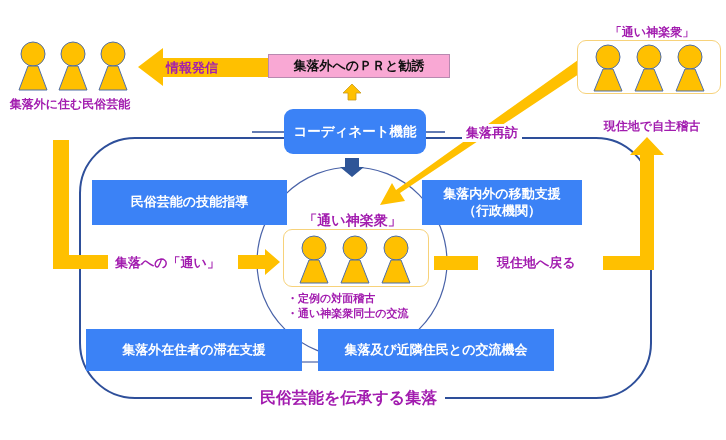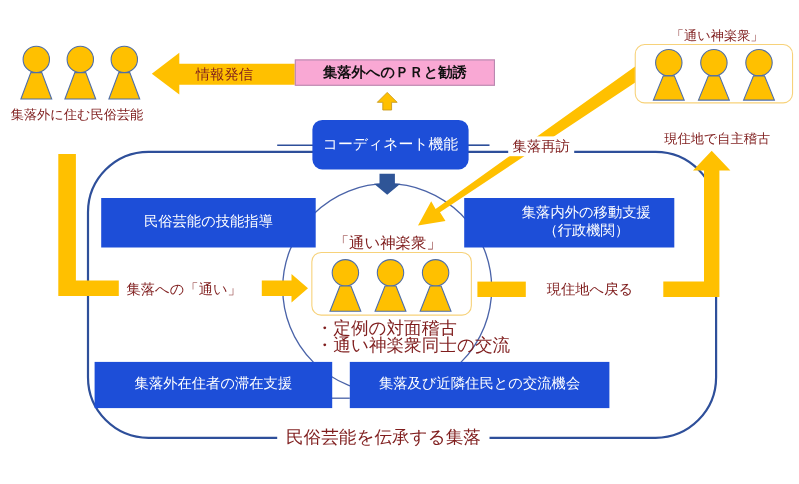--- a/index.html
+++ b/index.html
@@ -1,21 +1,21 @@
 <!DOCTYPE html>
 <html><head>
 <meta charset="utf-8">
 <style>
   html, body { margin:0; padding:0; background:#ffffff; }
   body { width:726px; height:440px; position:relative; overflow:hidden;
          font-family:"DejaVu Sans","Liberation Sans",sans-serif; }
   .abs { position:absolute; }
   svg.layer { position:absolute; left:0; top:0; }
-  .txt { position:absolute; font-weight:normal; color:#7f1d1d; white-space:nowrap; text-align:center; }
-  .box { position:absolute; background:#1d4ed8; color:#fff; font-weight:normal;
+  .txt { position:absolute; font-weight:bold; color:#a21caf; white-space:nowrap; text-align:center; }
+  .box { position:absolute; background:#3b82f6; color:#fff; font-weight:bold;
          display:flex; align-items:center; justify-content:center; text-align:center;
          line-height:1.25; font-size:13px; }
   .ybox { position:absolute; background:#f9a8d4; border:1px solid #b889b0; color:#111;
           font-weight:bold; display:flex; align-items:center; justify-content:center; font-size:13px; }
   .whitebg { background:#fff; padding:0 4px; }
 </style>
 </head>
 <body>
 
 <svg class="layer" width="726" height="440" viewBox="0 0 726 440">
@@ -57,21 +57,21 @@
     <g>
         <circle cx="99" cy="14" r="12" fill="#ffc000" stroke="#4f6ea8" stroke-width="1"></circle>
         <polygon points="94,26 104,26 113,50 85,50" fill="#ffc000" stroke="#4f6ea8" stroke-width="1"></polygon>
       </g>
   </svg>
 </div>
 <div class="txt" style="left:0px; top:96px; width:140px; font-size:12px; line-height:16px;">
   <div>集落外に住む民俗芸能</div>
 </div>
 
-<div class="txt" style="left:178px; top:59px; font-size:13px;">情報発信</div>
+<div class="txt" style="left:166px; top:59px; font-size:13px;">情報発信</div>
 
 <div class="ybox" style="left:268px; top:54px; width:180px; height:22px;">
   <span>集落外へのＰＲと勧誘</span>
 </div>
 
 <div class="box" style="left:284px; top:109px; width:142px; height:45px; border-radius:9px; font-size:13.5px;">
   <div>
     <div>コーディネート機能</div>
   </div>
 </div>
@@ -93,21 +93,21 @@
         <circle cx="112" cy="16" r="12" fill="#ffc000" stroke="#4f6ea8" stroke-width="1"></circle>
         <polygon points="107,28 117,28 126,50 98,50" fill="#ffc000" stroke="#4f6ea8" stroke-width="1"></polygon>
       </g>
   </svg>
 </div>
 <div class="txt" style="left:578px; top:118px; width:148px; font-size:12px;">現住地で自主稽古</div>
 
 <div class="box" style="left:92px; top:180px; width:195px; height:45px;">
   <span>民俗芸能の技能指導</span>
 </div>
-<div class="box" style="left:422px; top:180px; width:160px; height:45px;padding-left:31px;">
+<div class="box" style="left:422px; top:180px; width:160px; height:45px;">
   <div>
     <div>集落内外の移動支援</div>
     <div>（行政機関）</div>
   </div>
 </div>
 <div class="box" style="left:86px; top:329px; width:216px; height:42px;">
   <div>
     <div>集落外在住者の滞在支援</div>
   </div>
 </div>
@@ -128,18 +128,18 @@
     <g>
         <circle cx="71" cy="18" r="12" fill="#ffc000" stroke="#4f6ea8" stroke-width="1"></circle>
         <polygon points="66,30 76,30 85,53 57,53" fill="#ffc000" stroke="#4f6ea8" stroke-width="1"></polygon>
       </g>
     <g>
         <circle cx="112" cy="18" r="12" fill="#ffc000" stroke="#4f6ea8" stroke-width="1"></circle>
         <polygon points="107,30 117,30 126,53 98,53" fill="#ffc000" stroke="#4f6ea8" stroke-width="1"></polygon>
       </g>
   </svg>
 </div>
-<div class="txt" style="left:287px; top:291px; font-size:16px; line-height:15px; text-align:left;">
+<div class="txt" style="left:287px; top:291px; font-size:11px; line-height:15px; text-align:left;">
   <div>・定例の対面稽古</div>
   <div>・通い神楽衆同士の交流</div>
 </div>
 
 <div class="txt whitebg" style="left:252px; top:388px; font-size:16px; padding:0 8px;">民俗芸能を伝承する集落</div>
 
 </body></html>

